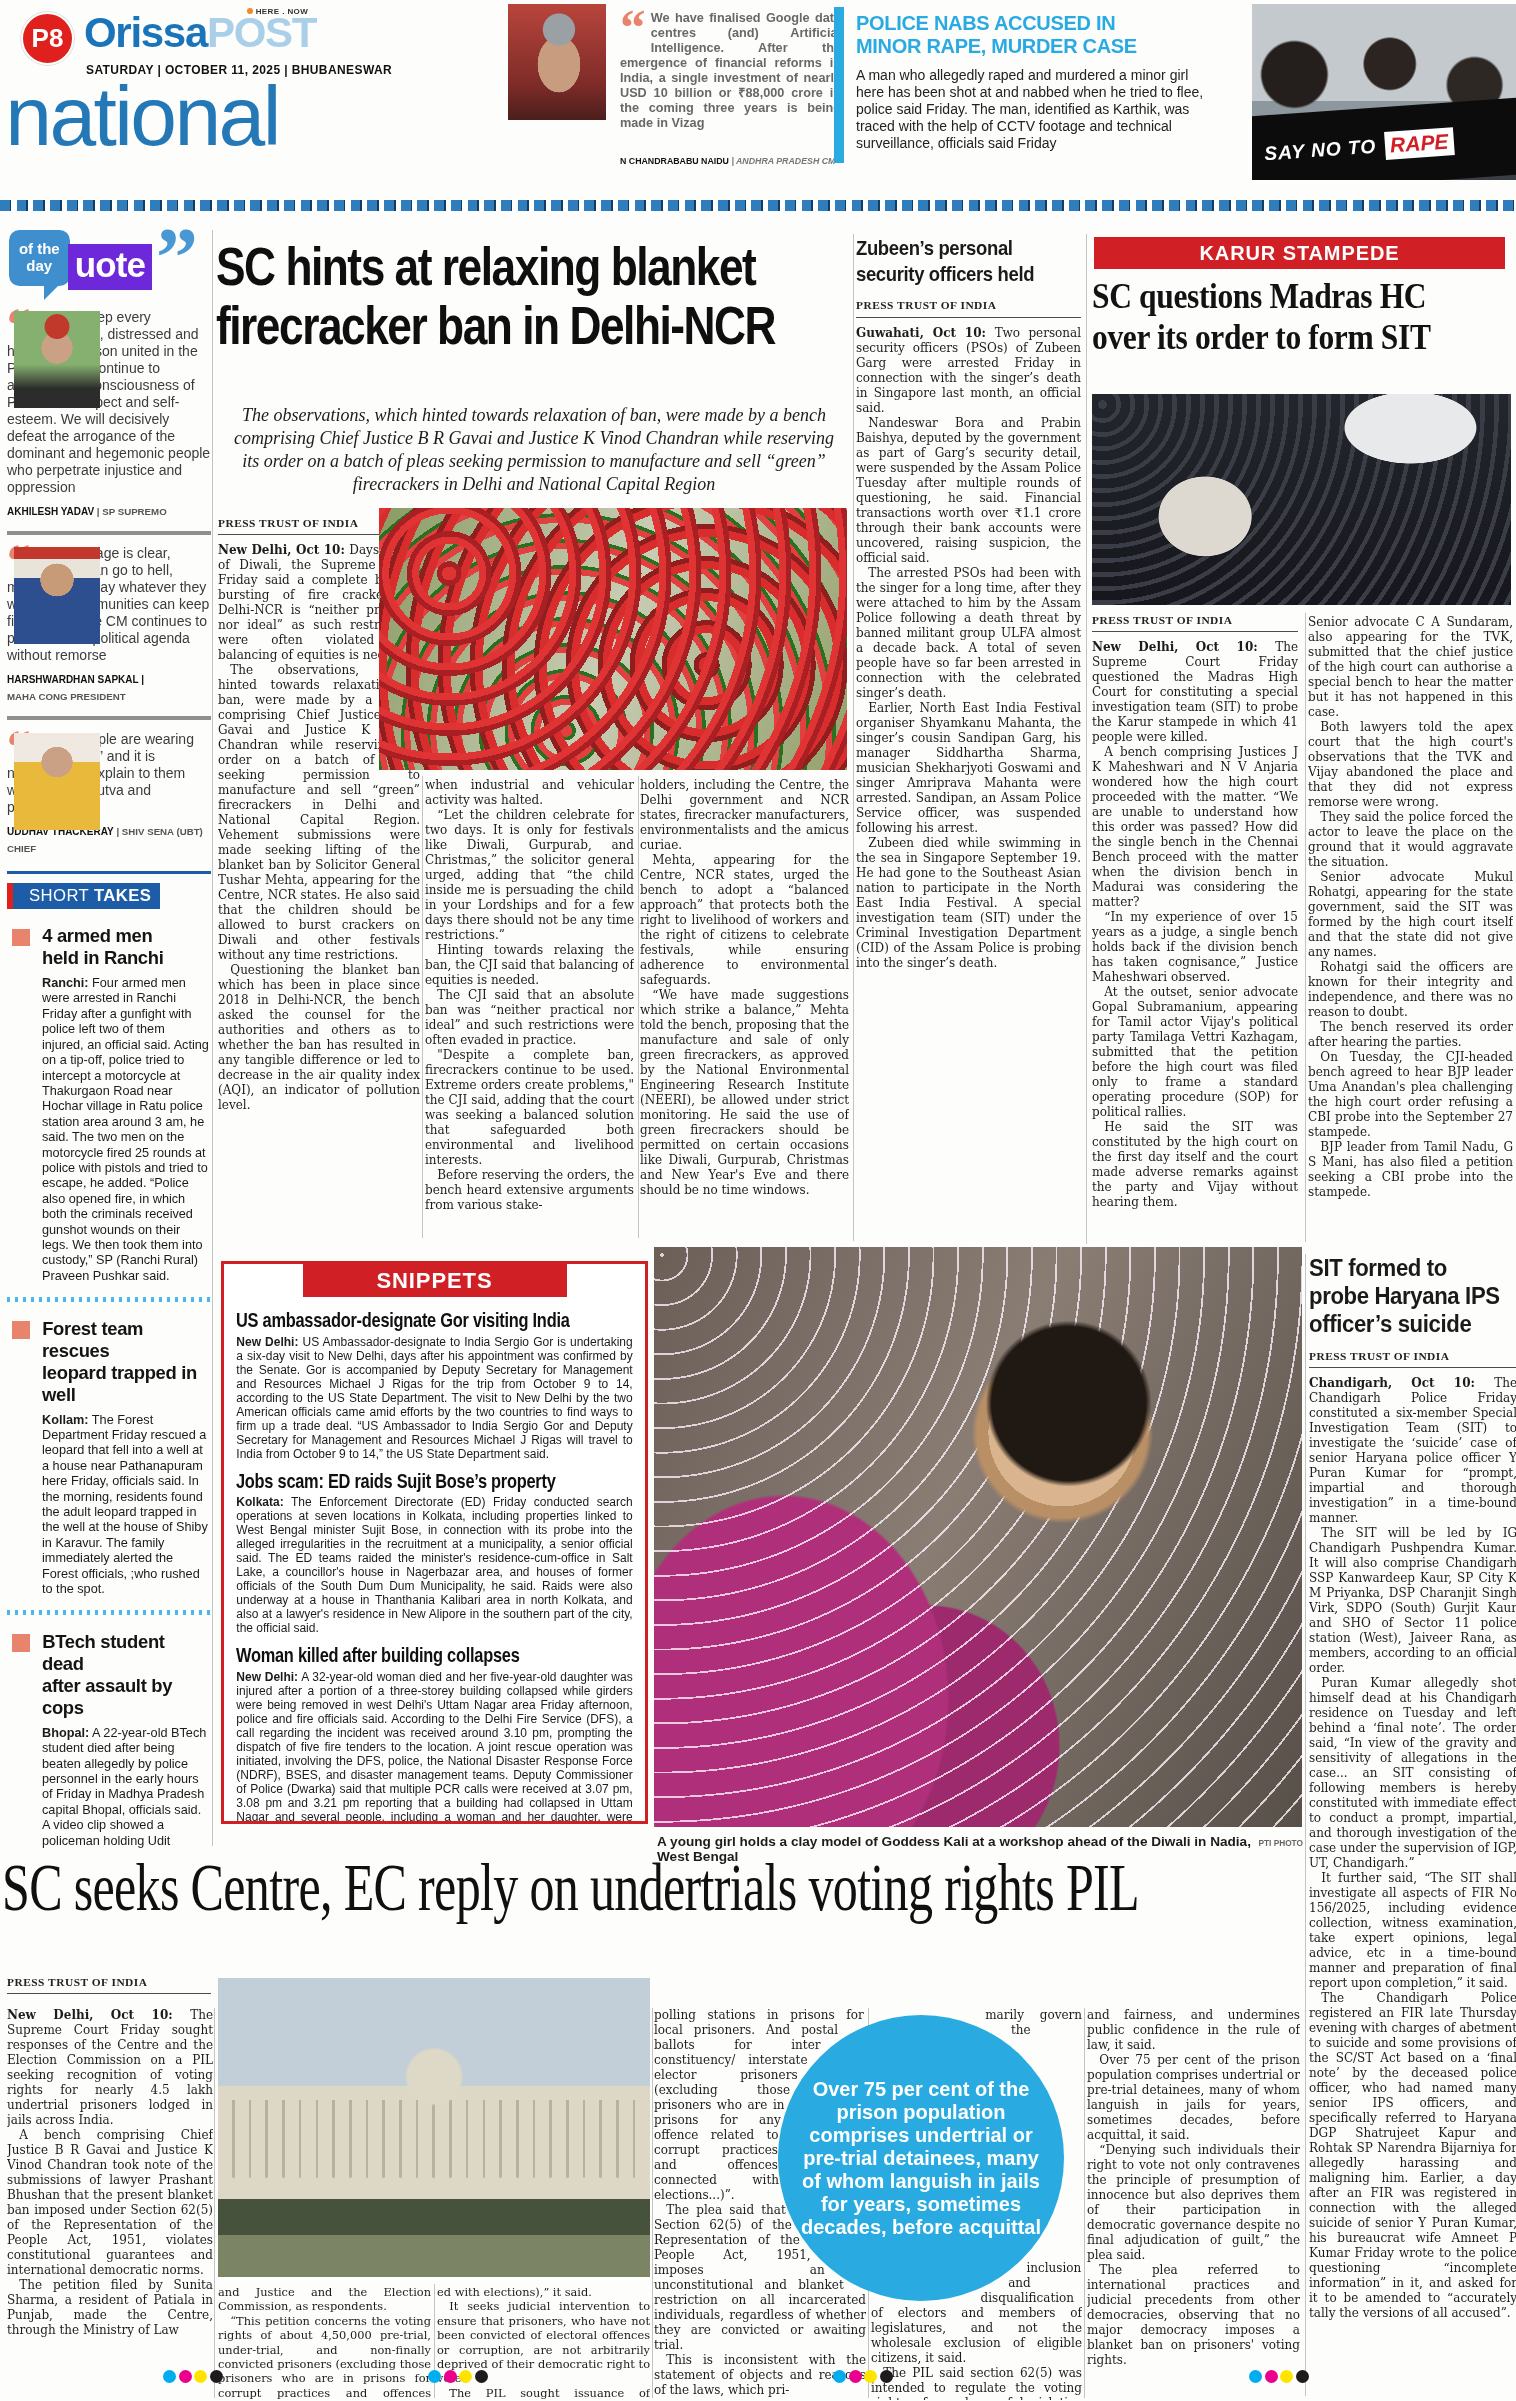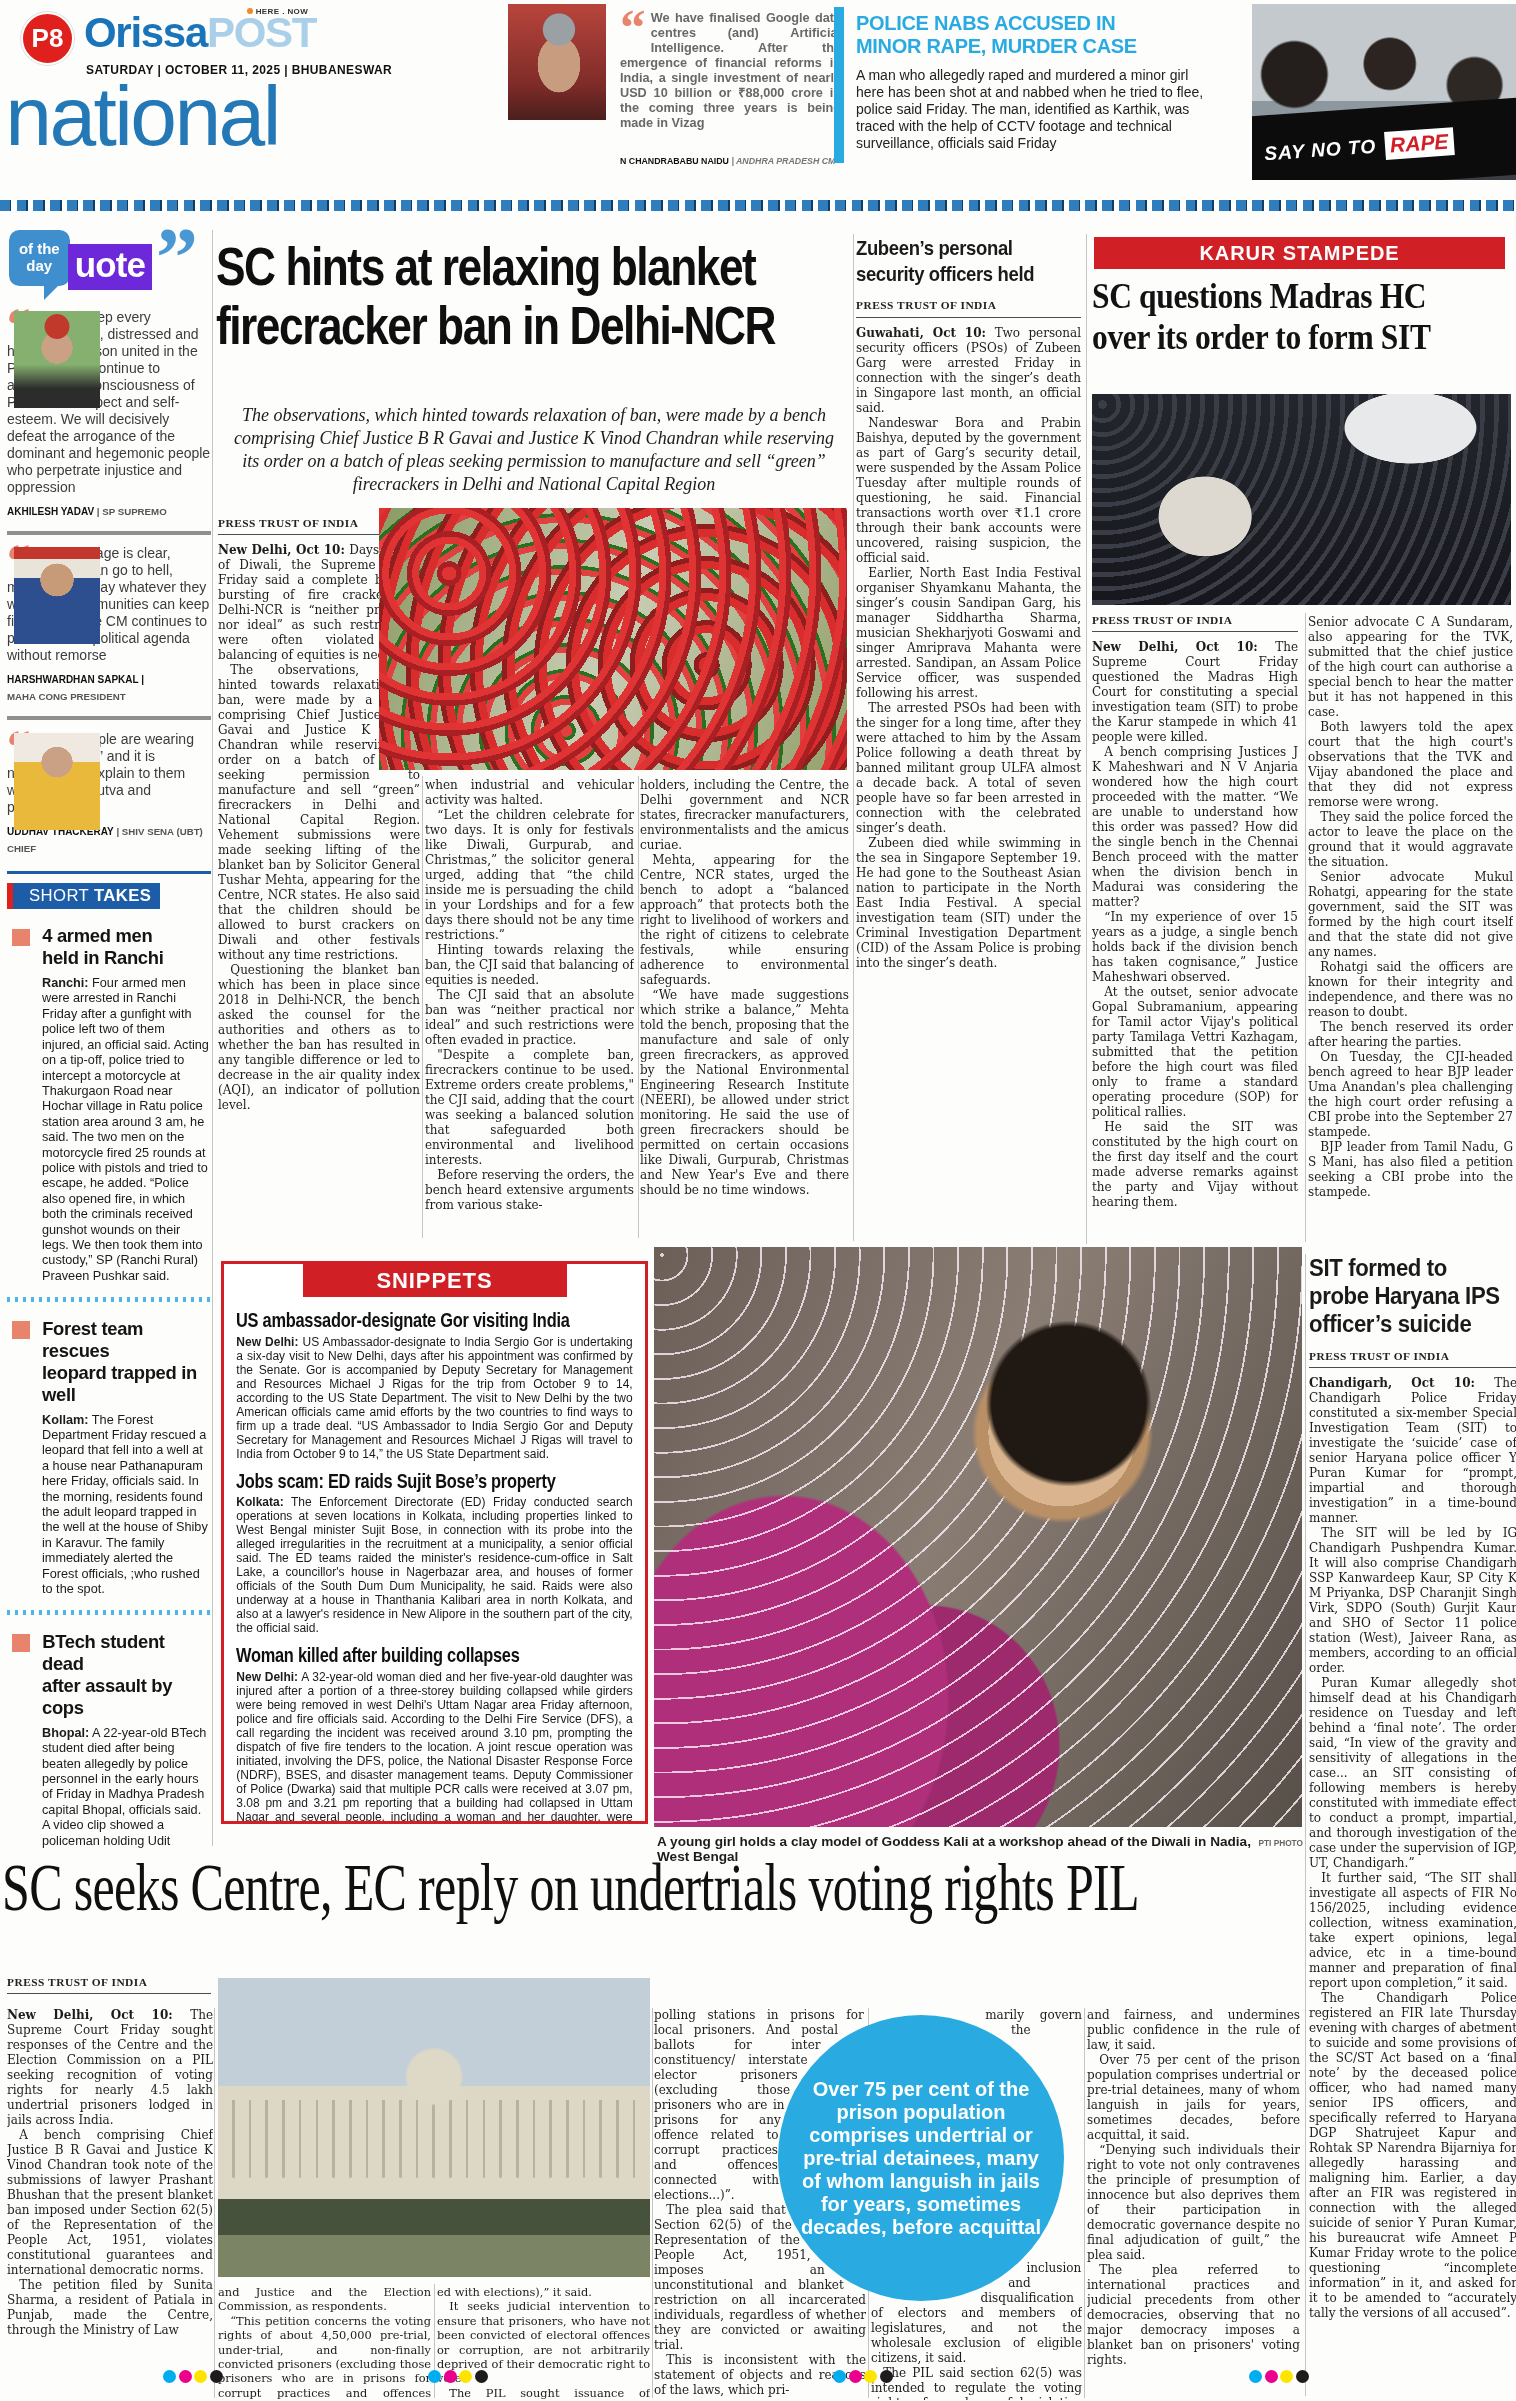--- a/index.html
+++ b/index.html
@@ -307,22 +307,22 @@
     <div class="zub-head">
       <div class="in cond">
           <div>Zubeen’s personal</div>
           <div>security officers held</div>
         </div>
     </div>
     <div class="byline" style="margin-top:12.3px;">PRESS TRUST OF INDIA</div>
     <div class="serifbody">
         <p><b>Guwahati, Oct 10: </b>Two personal security officers (PSOs) of Zubeen Garg were arrested Friday in connection with the singer’s death in Singapore last month, an official said.</p>
         <p>Nandeswar Bora and Prabin Baishya, deputed by the government as part of Garg’s security detail, were suspended by the Assam Police Tuesday after multiple rounds of questioning, he said. Financial transactions worth over ₹1.1 crore through their bank accounts were uncovered, raising suspicion, the official said.</p>
+        <p>The arrested PSOs had been with the singer for a long time, after they were attached to him by the Assam Police following a death threat by banned militant group ULFA almost a decade back. A total of seven people have so far been arrested in connection with the celebrated singer’s death.</p>
         <p>Earlier, North East India Festival organiser Shyamkanu Mahanta, the singer’s cousin Sandipan Garg, his manager Siddhartha Sharma, musician Shekharjyoti Goswami and singer Amriprava Mahanta were arrested. Sandipan, an Assam Police Service officer, was suspended following his arrest.</p>
-        <p>The arrested PSOs had been with the singer for a long time, after they were attached to him by the Assam Police following a death threat by banned militant group ULFA almost a decade back. A total of seven people have so far been arrested in connection with the celebrated singer’s death.</p>
         <p>Zubeen died while swimming in the sea in Singapore September 19. He had gone to the Southeast Asian nation to participate in the North East India Festival. A special investigation team (SIT) under the Criminal Investigation Department (CID) of the Assam Police is probing into the singer’s death.</p>
       </div>
   </div>
 
   <div class="abs karur-band">KARUR STAMPEDE</div>
   <div class="abs karur-head">
     <div class="in cond">
         <div>SC questions Madras HC</div>
         <div>over its order to form SIT</div>
       </div>

